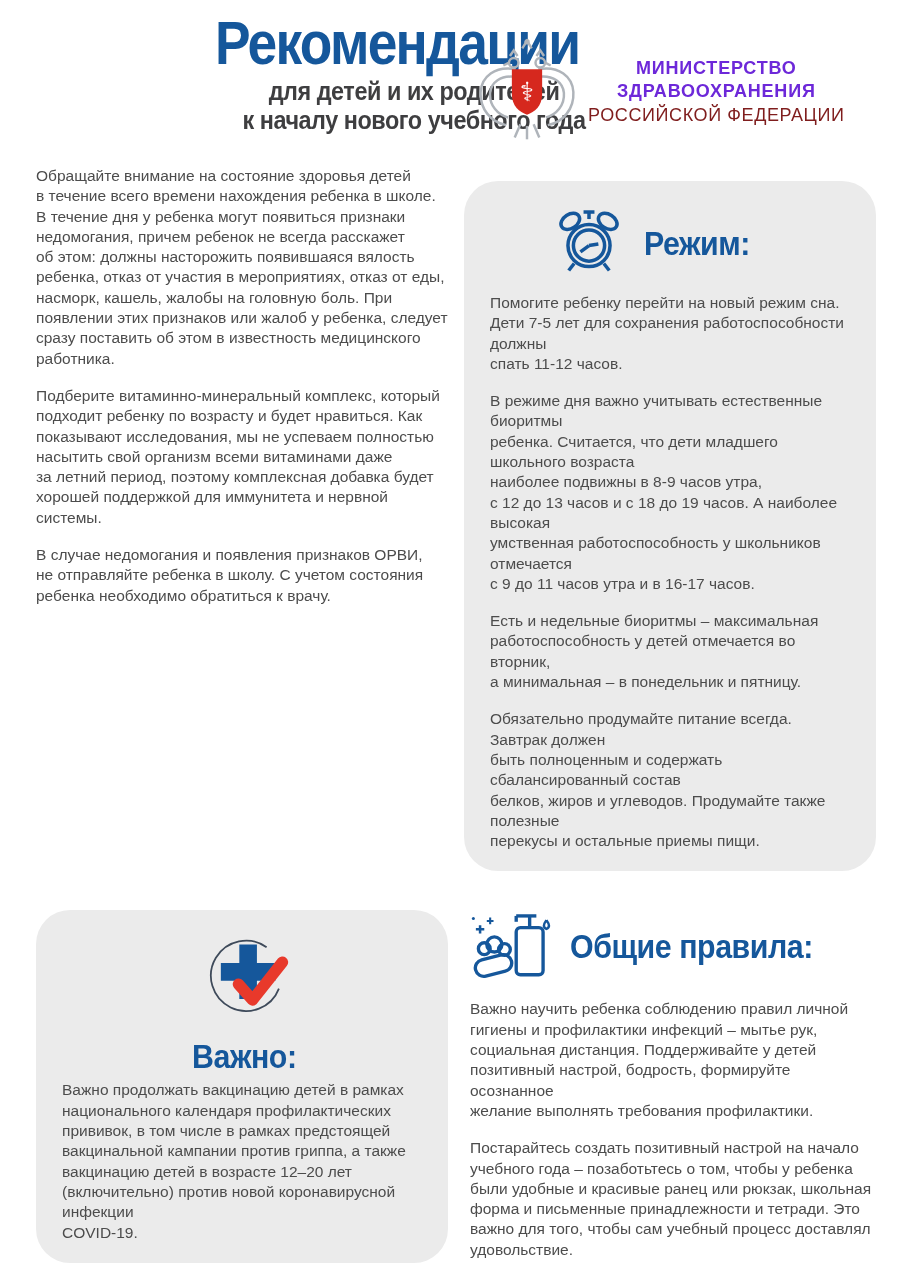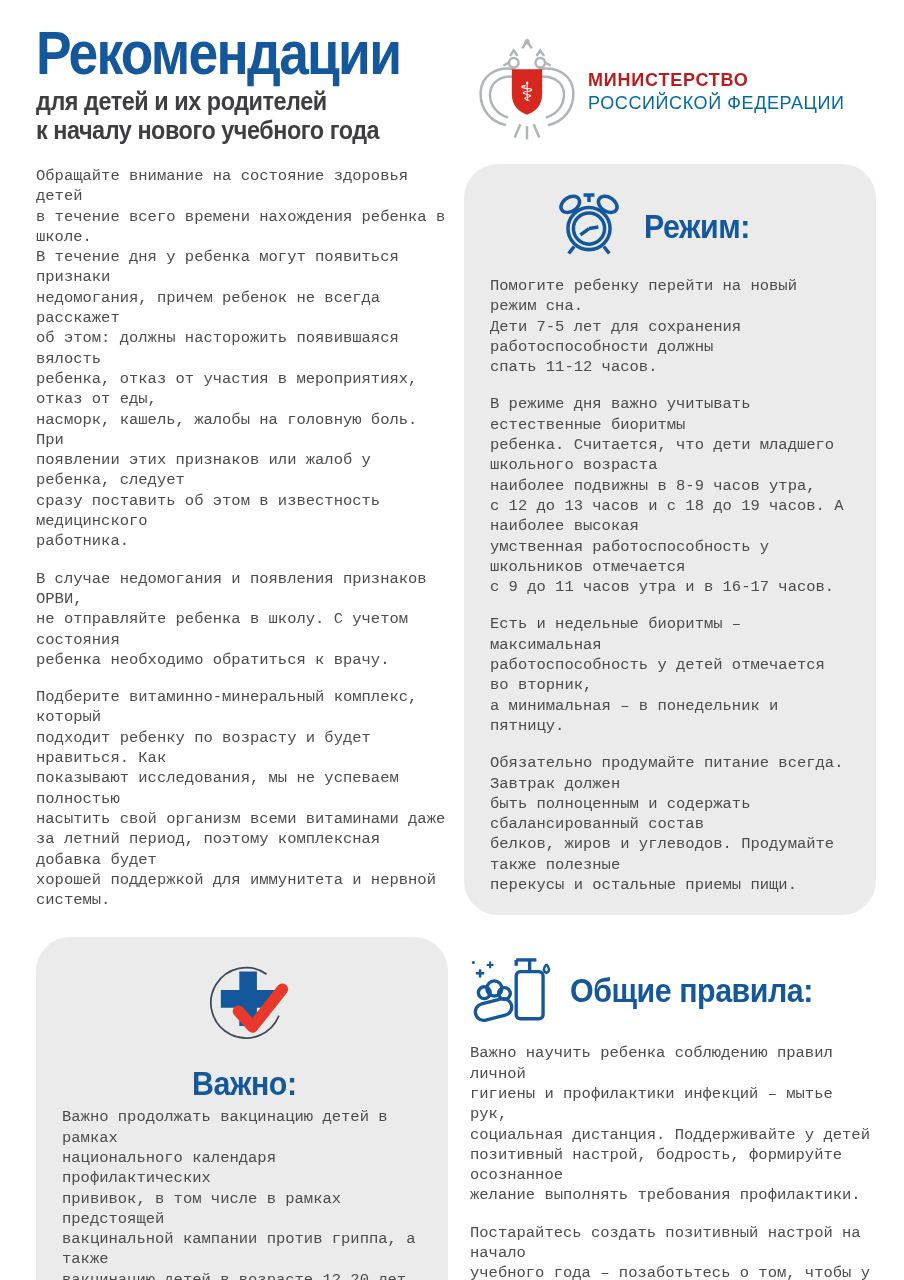--- a/index.html
+++ b/index.html
@@ -3,49 +3,49 @@
 <meta charset="utf-8">
 <style>
   * { box-sizing: border-box; margin: 0; padding: 0; }
   body {
     width: 904px; height: 1280px; margin: 0 auto;
     background: #ffffff; overflow: hidden;
     font-family: "Liberation Sans", sans-serif;
     color: #4C4C4C;
   }
   
-  .header { position: relative; padding: 24px 28px 4px 36px; height: 164px; }
+  .header { position: relative; padding: 14px 28px 4px 36px; height: 164px; text-align: center; }
   .title {
     font-size: 62px; font-weight: bold; color: #15579B;
     letter-spacing: -2px; line-height: 0.95;
     transform: scaleX(.86); transform-origin: left top; white-space: nowrap;
   }
   .subtitle {
     margin-top: 4px; font-size: 26px; font-weight: bold; color: #3E3E40;
     line-height: 1.13; letter-spacing: -0.5px; white-space: pre-line;
     transform: scaleX(.9); transform-origin: left top;
   }
   .emblem-wrap { position: absolute; top: 36px; left: 474px; display: flex; align-items: center; gap: 8px; }
   .eagle svg { width: 106px; height: 112px; display: block; }
   .ministry { font-size: 18px; line-height: 1.28; }
-  .ministry .b { font-weight: bold; color: #b91c1c; letter-spacing: .8px; display: block; }
-  .ministry .r { color: #0369a1; letter-spacing: .6px; display: block; }
+  .ministry .b { font-weight: bold; color: #6d28d9; letter-spacing: .8px; display: block; }
+  .ministry .r { color: #7f1d1d; letter-spacing: .6px; display: block; }
   
   .grid {
     display: grid; grid-template-columns: 412px 1fr;
     column-gap: 16px; row-gap: 22px;
     padding: 0 28px 0 36px; align-items: start;
   }
   .sec-head { display: flex; align-items: center; gap: 16px; margin-bottom: 10px; }
   .sec-title {
     font-size: 33px; font-weight: bold; color: #15579B; letter-spacing: -0.5px;
     transform: scaleX(.92); transform-origin: left center; white-space: nowrap;
   }
-  .graybox { background: #EBEBEB; border-radius: 34px; padding: 24px 26px 20px; }
-  p.body { white-space: pre-line; font-size: 15.5px; line-height: 1.31; margin: 0 0 17px; font-family: Liberation Mono, monospace; }
+  .graybox { background: #EBEBEB; border-radius: 34px; padding: 24px 26px 20px; margin-top: 17px; }
+  p.body { white-space: pre-line; font-size: 15.5px; line-height: 1.31; margin: 0 0 17px; }
   p.body:last-child { margin-bottom: 0; }
   .sec-health { padding-top: 2px; }
   .sec-regime .sec-head { justify-content: center; margin-right: 30px; }
   .sec-important .sec-head { margin-left: 14px; margin-bottom: 4px; flex-direction: column; }
   .sec-rules { padding-top: 12px; padding-left: 6px; }
   .icon svg { display: block; }
 </style>
 </head>
 <body>
 
@@ -72,47 +72,48 @@
           <path d="M49,92 L43,106"></path>
           <path d="M56,94 L56,108"></path>
           <path d="M63,92 L69,106"></path>
         </g>
         <path d="M40,34 h32 v26 c0,13 -8,19 -16,22 c-8,-3 -16,-9 -16,-22 z" fill="#D6281E"></path>
         <text x="56" y="67" text-anchor="middle" font-size="28" fill="#ffffff" font-family="DejaVu Sans">⚕</text>
       </svg>
     </div>
     <div class="ministry">
       <span class="b">МИНИСТЕРСТВО</span>
+      <span class="b">ЗДРАВООХРАНЕНИЯ</span>
       <span class="r">РОССИЙСКОЙ ФЕДЕРАЦИИ</span>
     </div>
   </div>
 </div>
 
 <div class="grid">
 
   <div class="sec-health">
     <p class="body">Обращайте внимание на состояние здоровья детей
 в течение всего времени нахождения ребенка в школе.
 В течение дня у ребенка могут появиться признаки
 недомогания, причем ребенок не всегда расскажет
 об этом: должны насторожить появившаяся вялость
 ребенка, отказ от участия в мероприятиях, отказ от еды,
 насморк, кашель, жалобы на головную боль. При
 появлении этих признаков или жалоб у ребенка, следует
 сразу поставить об этом в известность медицинского
 работника.</p>
-    <p class="body">В случае недомогания и появления признаков ОРВИ,
-не отправляйте ребенка в школу. С учетом состояния
-ребенка необходимо обратиться к врачу.</p>
     <p class="body">Подберите витаминно-минеральный комплекс, который
 подходит ребенку по возрасту и будет нравиться. Как
 показывают исследования, мы не успеваем полностью
 насытить свой организм всеми витаминами даже
 за летний период, поэтому комплексная добавка будет
 хорошей поддержкой для иммунитета и нервной системы.</p>
+    <p class="body">В случае недомогания и появления признаков ОРВИ,
+не отправляйте ребенка в школу. С учетом состояния
+ребенка необходимо обратиться к врачу.</p>
   </div>
 
   <div class="graybox sec-regime">
     <div class="sec-head">
       <div class="icon">
         <svg viewBox="0 0 100 100" width="78" height="78" fill="none" stroke="#15579B" stroke-width="4.5">
           <ellipse cx="26" cy="21" rx="13" ry="9" transform="rotate(-33 26 21)"></ellipse>
           <ellipse cx="74" cy="21" rx="13" ry="9" transform="rotate(33 74 21)"></ellipse>
           <line x1="50" y1="9" x2="50" y2="18"></line>
           <line x1="43" y1="9" x2="57" y2="9"></line>

